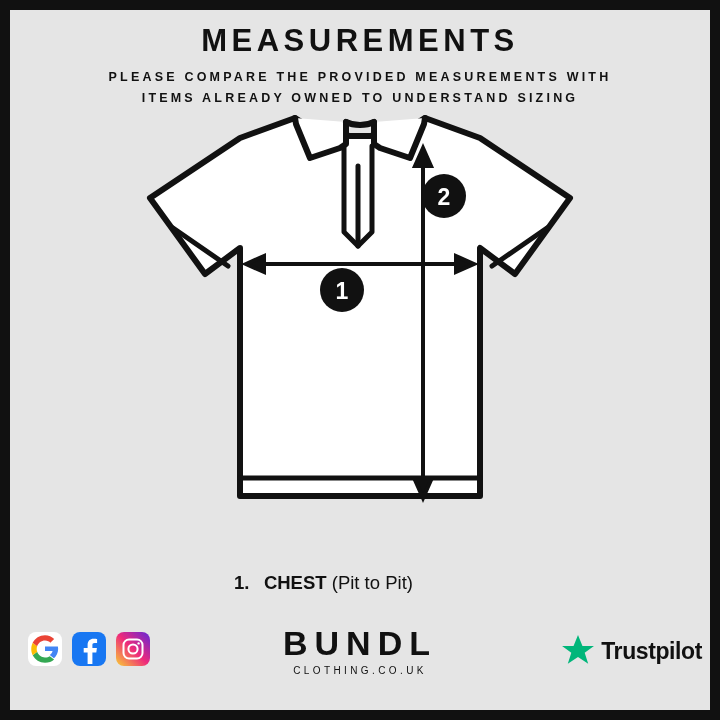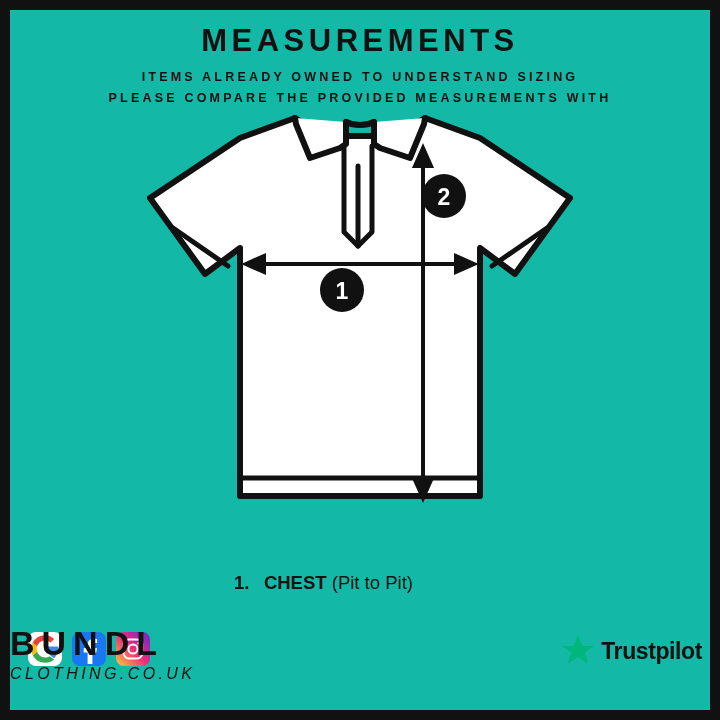--- a/index.html
+++ b/index.html
@@ -14,21 +14,21 @@
     color: #111111;
     overflow: hidden;
     position: relative;
   }
   .page {
     position: relative;
     width: 720px;
     height: 720px;
     box-sizing: border-box;
     border: 10px solid #111111;
-    background: #14b8a6;
+    background: #e5e5e5;
   }
 
   
   .header {
     padding-top: 14px;
     text-align: center;
   }
   .title {
     font-size: 31px;
     font-weight: bold;
@@ -103,35 +103,34 @@
     border-radius: 8px;
     display: flex;
     align-items: center;
     justify-content: center;
   }
   .brand {
     position: absolute;
     left: 0;
     right: 0;
     top: 16px;
-    text-align: left;
+    text-align: center;
   }
   .brand-name {
     font-size: 34px;
     font-weight: bold;
     letter-spacing: 7px;
     color: #111111;
     line-height: 1;
   }
   .brand-sub {
     margin-top: 5px;
-    font-size: 16px;
+    font-size: 10px;
     letter-spacing: 3.4px;
     color: #111111;
-    font-style: italic;
   }
   .trustpilot {
     position: absolute;
     right: 8px;
     top: 24px;
     display: flex;
     align-items: center;
     gap: 6px;
   }
   .tp-text {
@@ -142,22 +141,22 @@
   }
 </style>
 </head>
 <body>
 
 <div class="page">
 
   <div class="header">
     <div class="title">MEASUREMENTS</div>
     <div class="subtitle">
+      <div>PLEASE COMPARE THE PROVIDED MEASUREMENTS WITH</div>
       <div>ITEMS ALREADY OWNED TO UNDERSTAND SIZING</div>
-      <div>PLEASE COMPARE THE PROVIDED MEASUREMENTS WITH</div>
     </div>
   </div>
 
   <div class="diagram">
     <svg width="700" height="420" viewBox="0 0 700 420" xmlns="http://www.w3.org/2000/svg">
       <g fill="none" stroke="#111111" stroke-width="6" stroke-linejoin="round" stroke-linecap="round">
 
         <path d="M285 12
                  C 300 22, 318 28, 340 30
                  L 360 30

